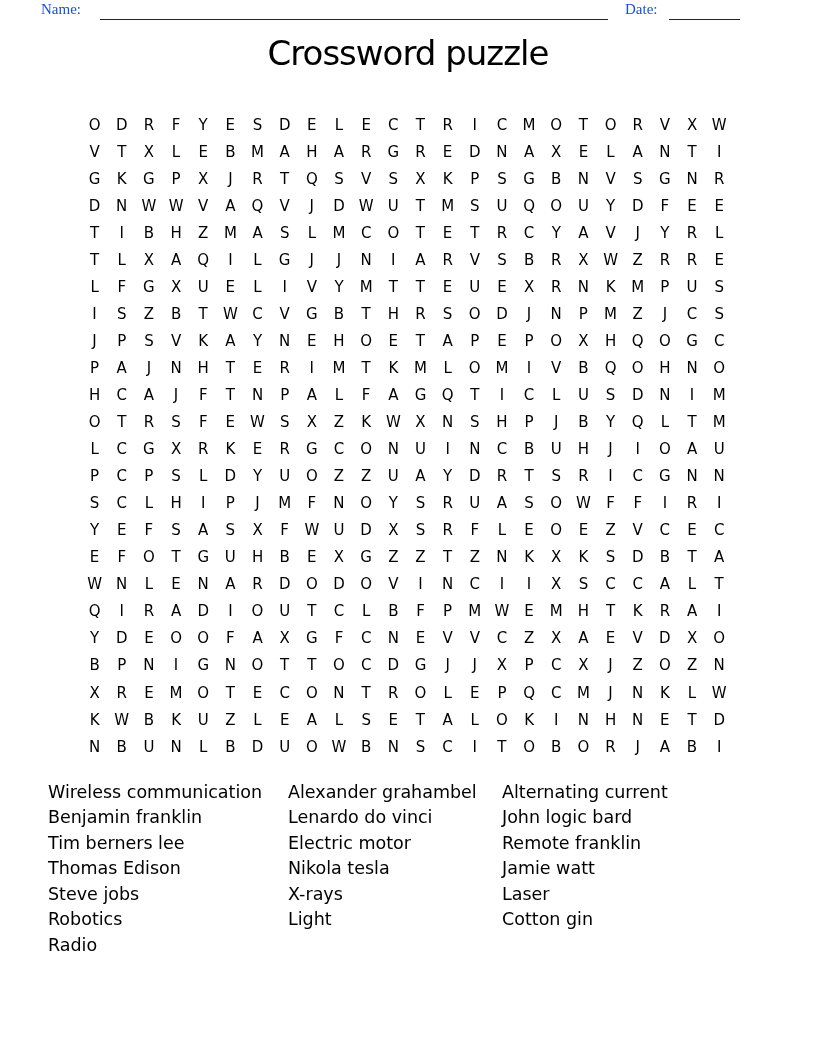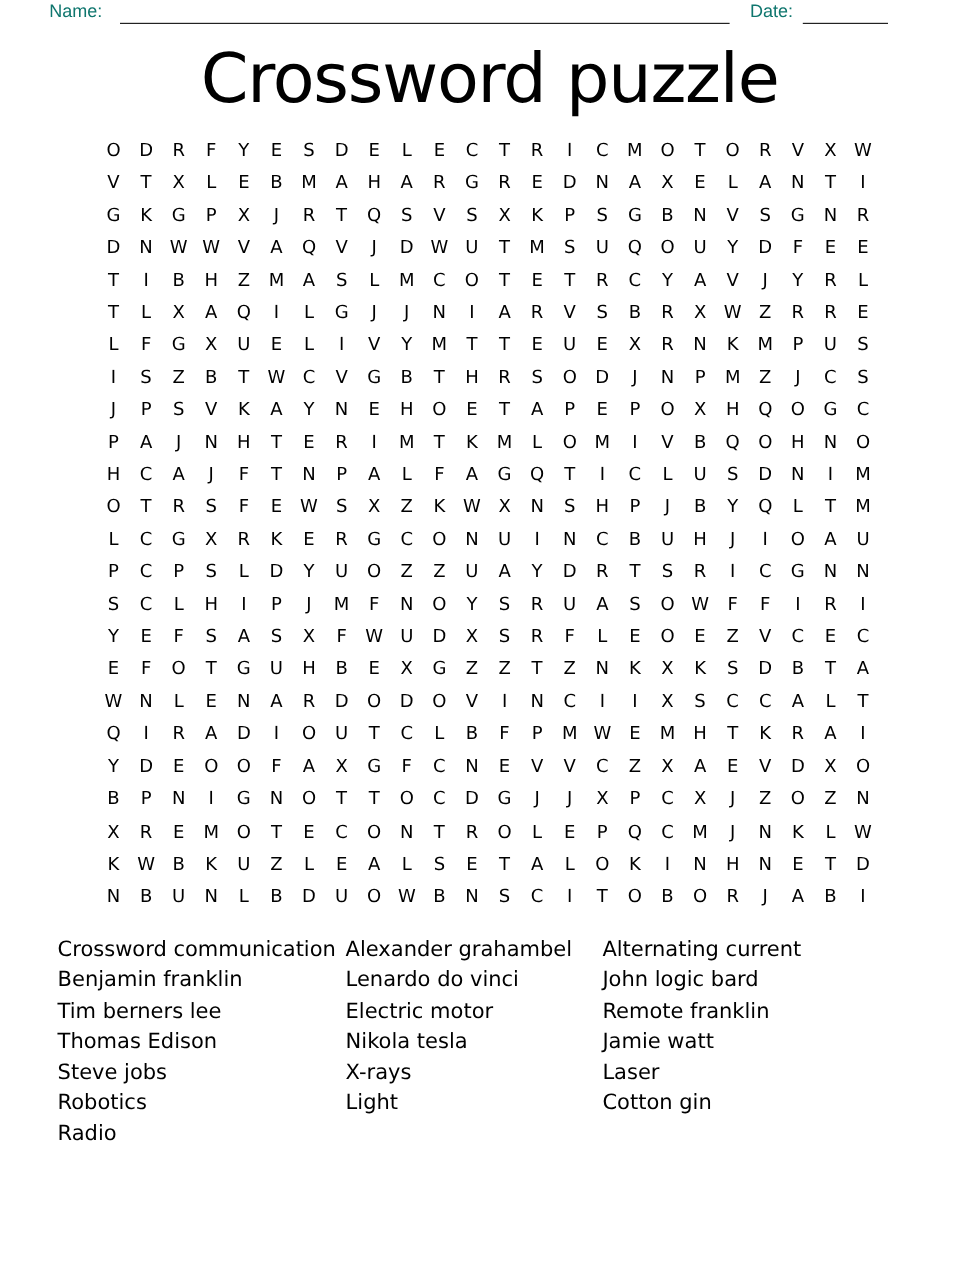--- a/index.html
+++ b/index.html
@@ -2,31 +2,31 @@
 <html><head>
 <meta charset="utf-8">
 <style>
   html,body{margin:0;padding:0;}
   body{
     width:816px;height:1056px;background:#ffffff;position:relative;
     font-family:"DejaVu Sans",sans-serif;color:#000;
     -webkit-font-smoothing:antialiased;
   }
   .hdr-label{
-    position:absolute;top:1px;font-family:Liberation Sans, sans-serif;
-    font-size:15px;color:#0f766e;
+    position:absolute;top:1px;font-family:Liberation Serif, serif;
+    font-size:15px;color:#1d4ed8;
   }
   .name-label{left:41px;}
   .date-label{left:625px;}
   .blank-line{position:absolute;border-bottom:1.5px solid #222;height:18px;top:1px;}
   .name-line{left:100px;width:508px;}
   .date-line{left:669px;width:71px;}
   .title{
     position:absolute;top:33px;left:0;width:816px;margin:0;
-    text-align:center;font-size:57px;font-weight:500;color:#000;
+    text-align:center;font-size:34px;font-weight:500;color:#000;
     font-family:"DejaVu Sans",sans-serif;letter-spacing:-1px;
   }
   .grid{
     position:absolute;left:81px;top:111px;
     display:grid;grid-template-columns:repeat(24,27.17px);grid-auto-rows:27.05px;
   }
   .cell{
     display:flex;align-items:center;justify-content:center;
     font-size:15px;font-weight:500;color:#000;
   }
@@ -622,21 +622,21 @@
       <span class="cell">B</span>
       <span class="cell">O</span>
       <span class="cell">R</span>
       <span class="cell">J</span>
       <span class="cell">A</span>
       <span class="cell">B</span>
       <span class="cell">I</span>
     </div>
 
   <div class="word-col word-col-1">
-      <div class="word">Crossword communication</div>
+      <div class="word">Wireless communication</div>
       <div class="word">Benjamin franklin</div>
       <div class="word">Tim berners lee</div>
       <div class="word">Thomas Edison</div>
       <div class="word">Steve jobs</div>
       <div class="word">Robotics</div>
       <div class="word">Radio</div>
     </div>
   <div class="word-col word-col-2">
       <div class="word">Alexander grahambel</div>
       <div class="word">Lenardo do vinci</div>

